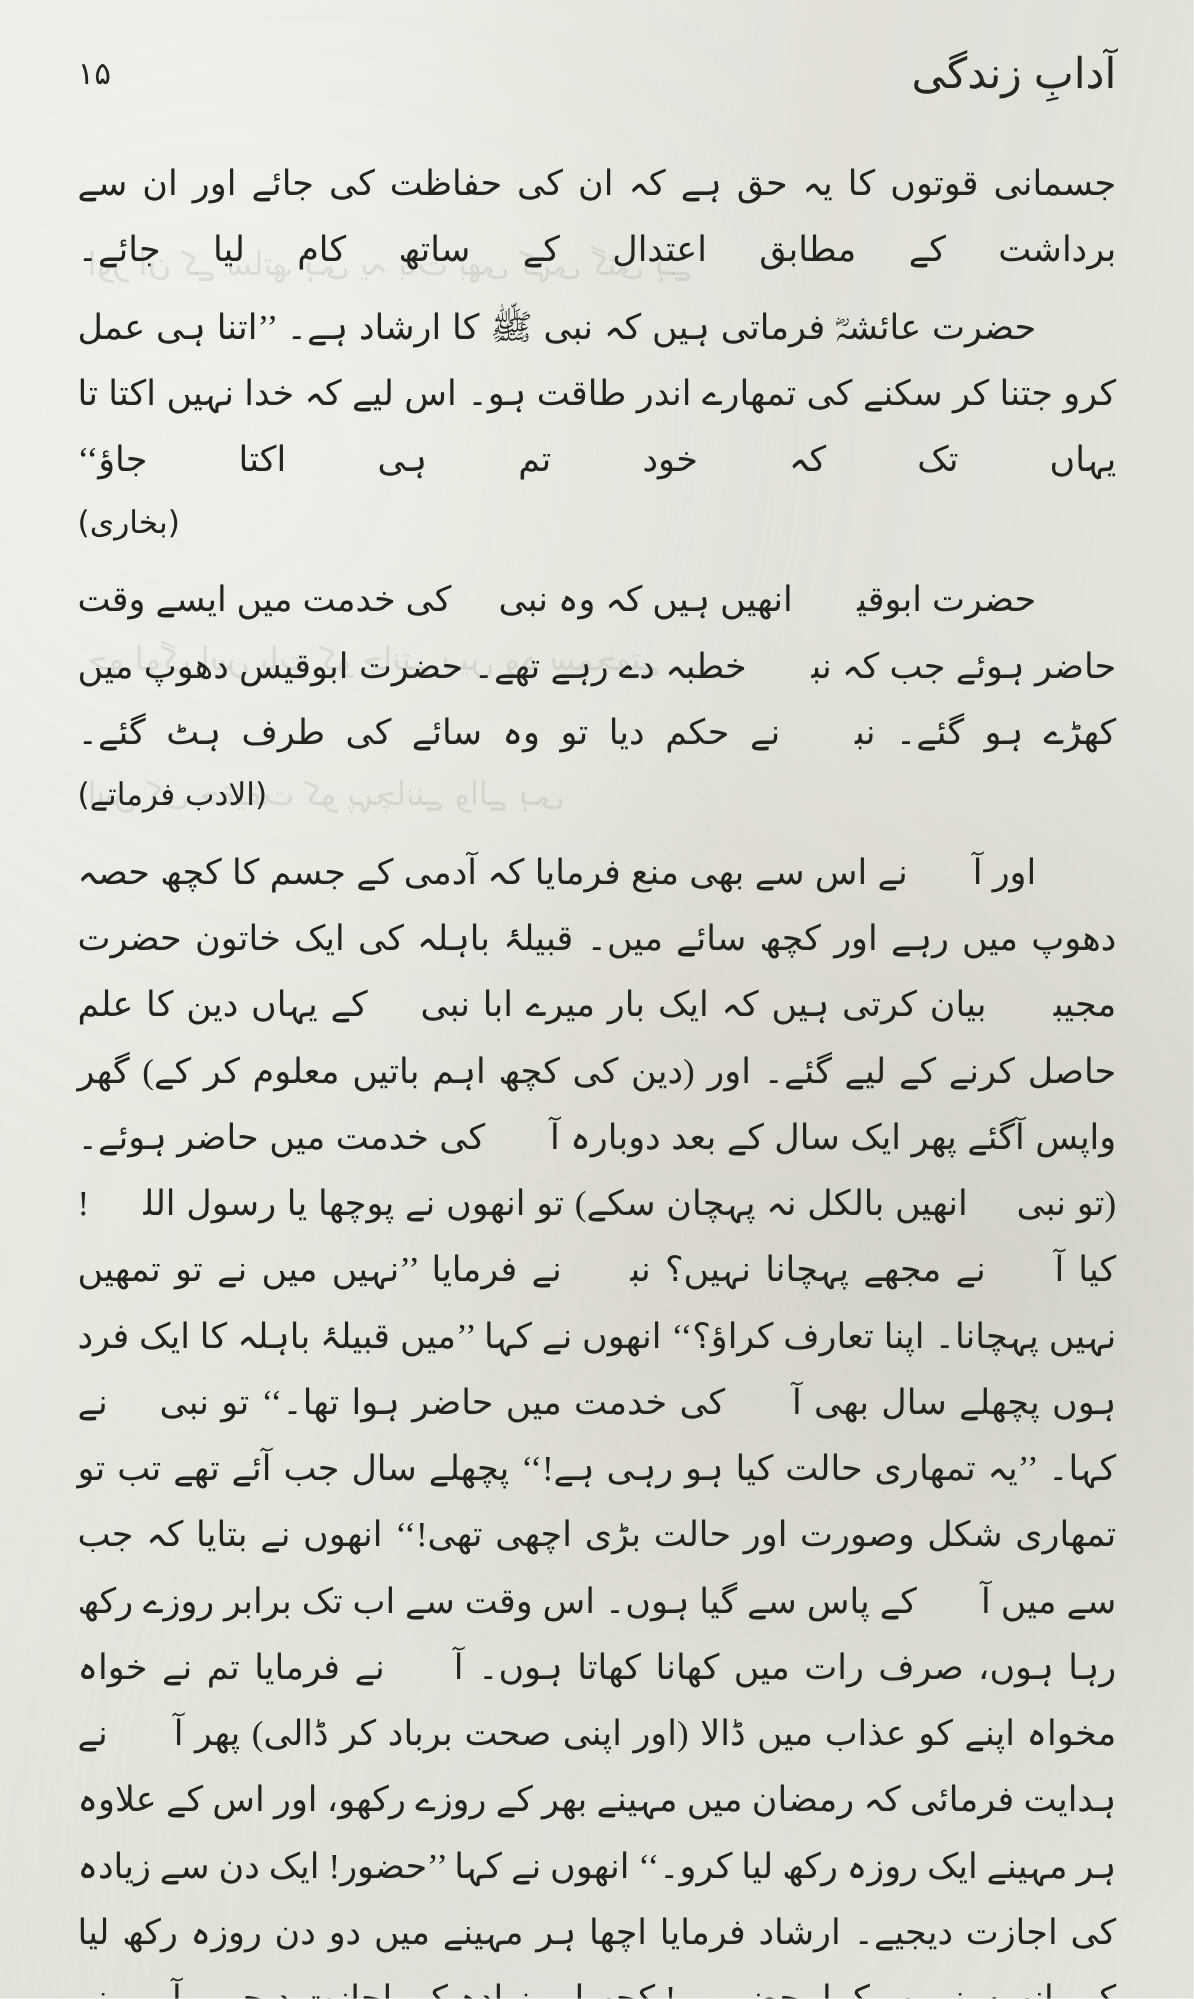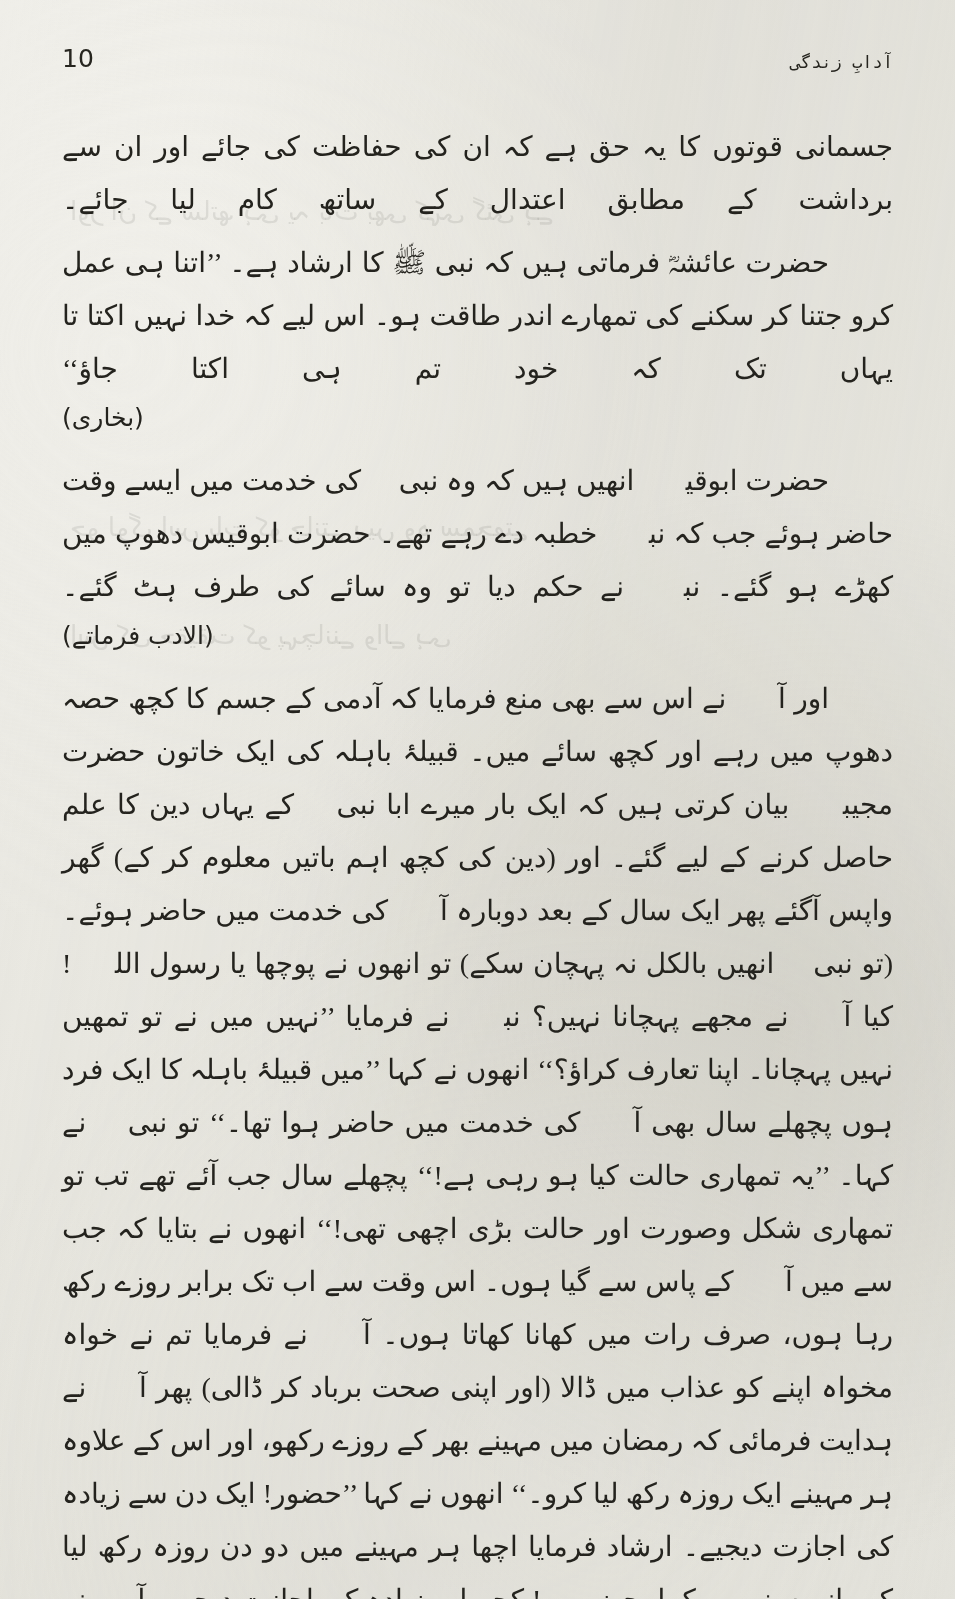--- a/index.html
+++ b/index.html
@@ -56,25 +56,25 @@
     position: absolute;
     top: 38px;
     left: 62px;
     right: 62px;
     height: 46px;
     direction: rtl;
   }
   .book-title {
     position: absolute;
     right: 0;
-    top: 14px;
-    font-size: 17px;
+    top: 0;
+    font-size: 34px;
     color: #26251f;
     direction: rtl;
-    font-family: Liberation Mono, monospace;
+    font-family: Liberation Sans, sans-serif;
     letter-spacing: 0px;
   }
   .page-number {
     position: absolute;
     left: 0;
     top: 6px;
     font-size: 25px;
     color: #26251f;
     direction: rtl;
   }
@@ -120,21 +120,21 @@
 <body>
 
 <div class="page">
 
   <div class="bleed b1">اور ان کے ساتھ ہی یہ بات بھی کہی گئی ہے</div>
   <div class="bleed b2">جو لوگ اس بات کو جانتے ہیں وہ سمجھتے</div>
   <div class="bleed b3">اس کی حقیقت کو پہچاننے والے ہی</div>
 
   <div class="header">
     <div class="book-title">آدابِ زندگی</div>
-    <div class="page-number">10</div>
+    <div class="page-number">۱۵</div>
   </div>
 
   <div class="body-text">
 
     <p class="para">جسمانی قوتوں کا یہ حق ہے کہ ان کی حفاظت کی جائے اور ان سے برداشت کے مطابق اعتدال کے ساتھ کام لیا جائے۔</p>
 
     <p class="para indent tight">حضرت عائشہؓ فرماتی ہیں کہ نبی ﷺ کا ارشاد ہے۔ ’’اتنا ہی عمل کرو جتنا کر سکنے کی تمھارے اندر طاقت ہو۔ اس لیے کہ خدا نہیں اکتا تا یہاں تک کہ خود تم ہی اکتا جاؤ‘‘</p>
     <div class="srcline">(بخاری)</div>
 
     <p class="para indent tight">حضرت ابوقیسؓ انھیں ہیں کہ وہ نبی ﷺ کی خدمت میں ایسے وقت حاضر ہوئے جب کہ نبیؐ خطبہ دے رہے تھے۔ حضرت ابوقیس دھوپ میں کھڑے ہو گئے۔ نبیؐ نے حکم دیا تو وہ سائے کی طرف ہٹ گئے۔</p>

